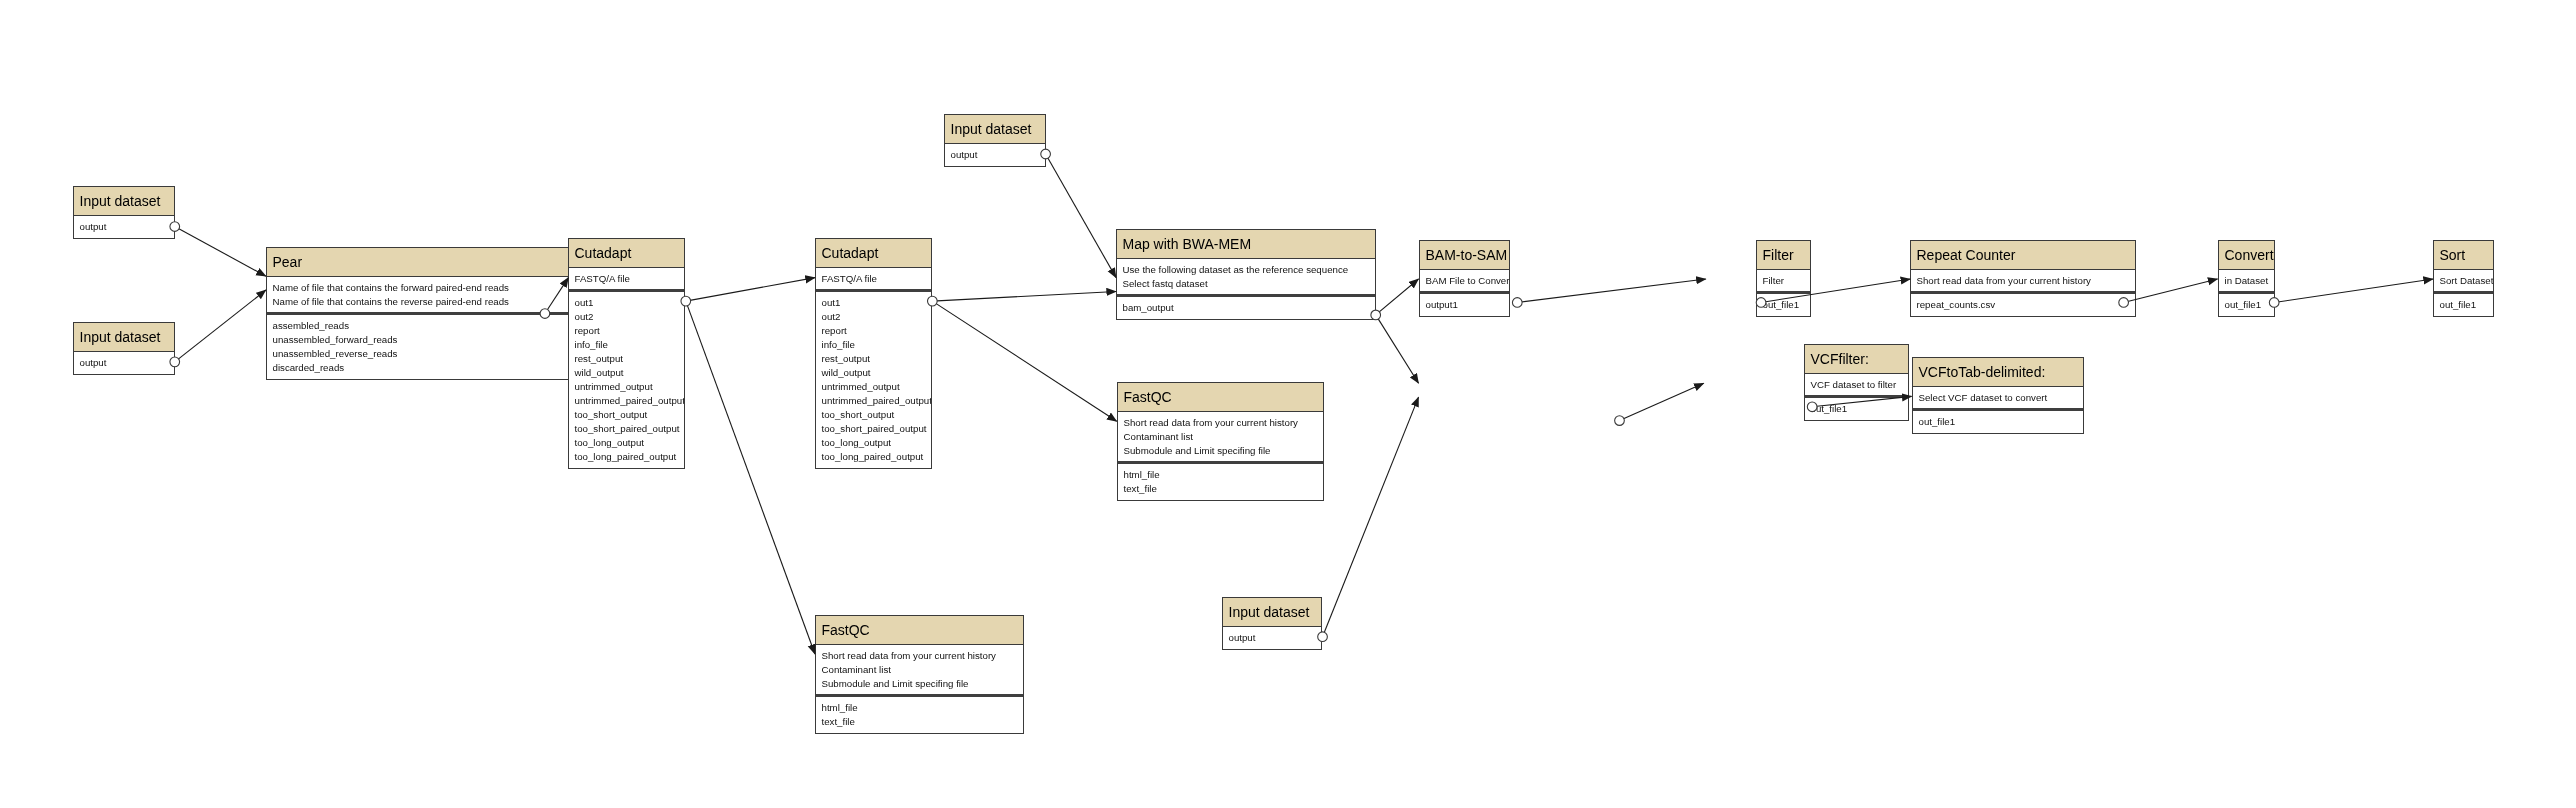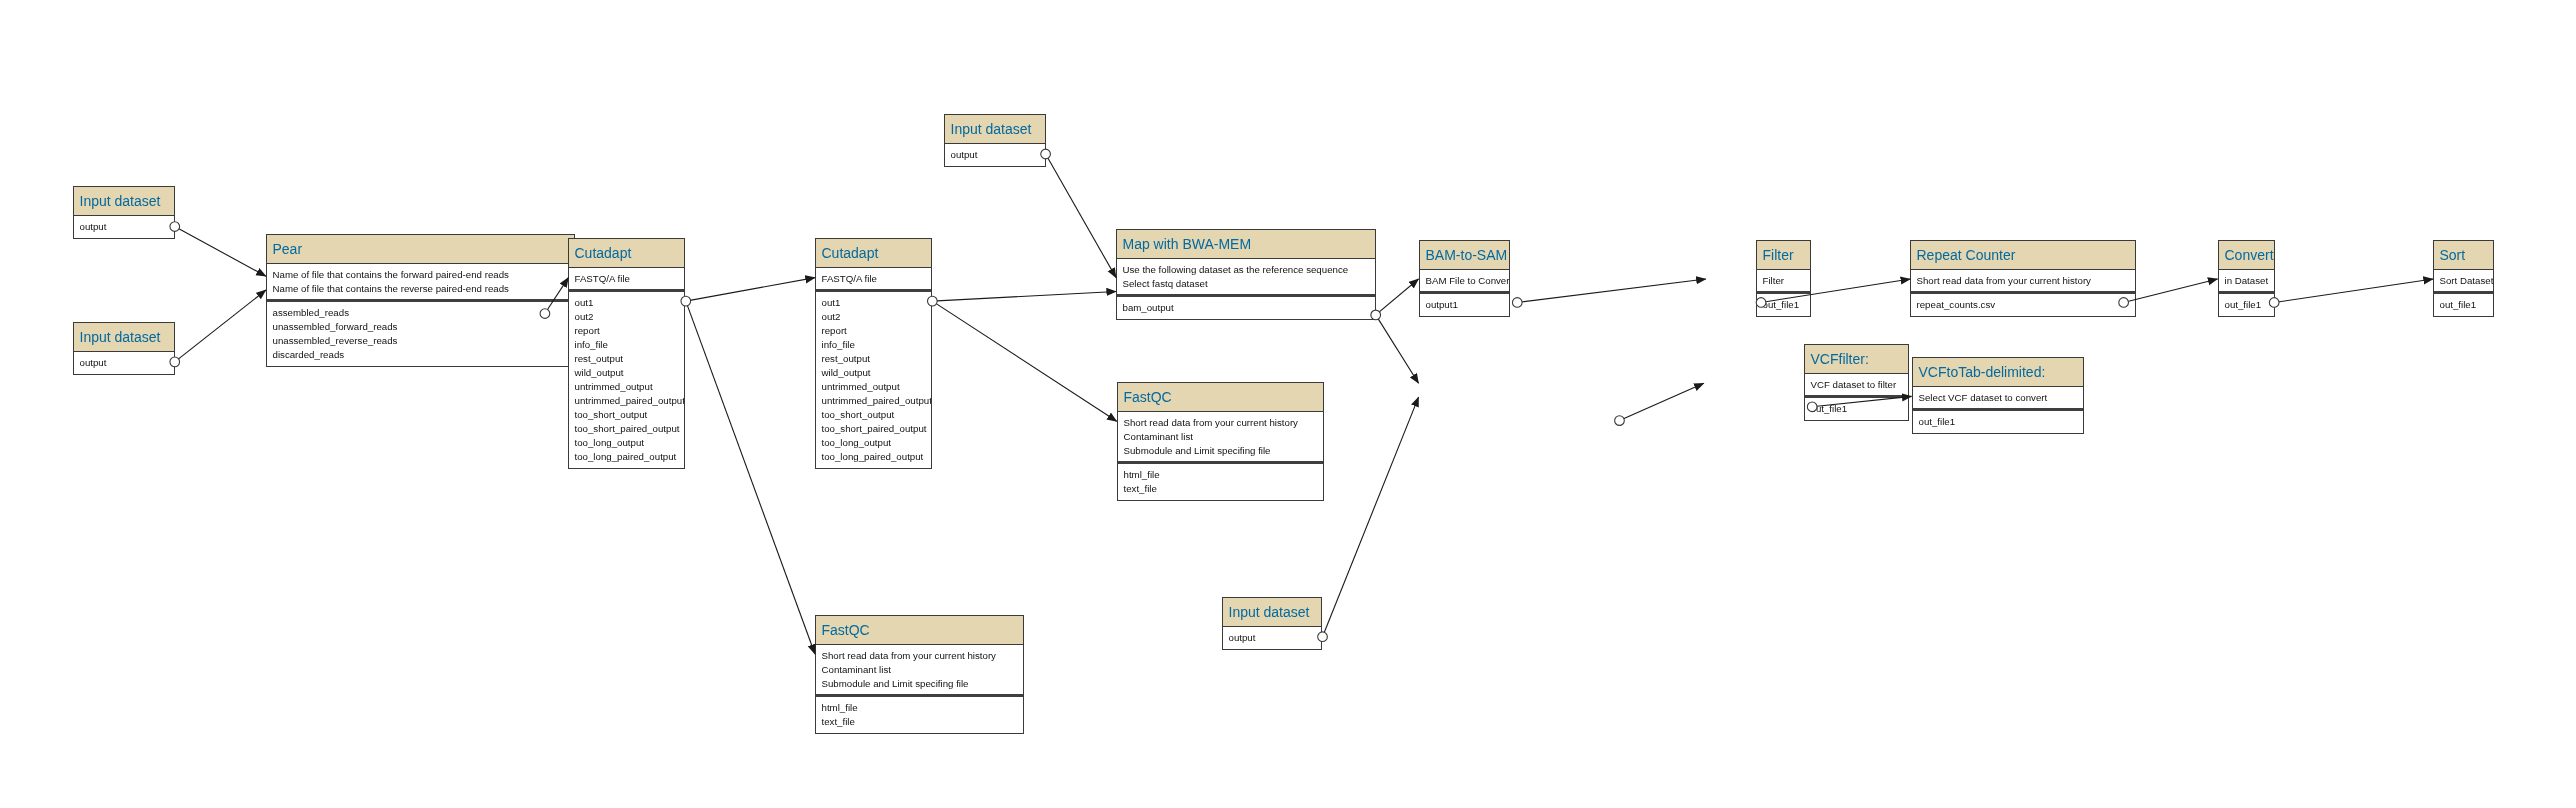--- a/index.html
+++ b/index.html
@@ -1,20 +1,20 @@
 <!DOCTYPE html>
 <html style="font-size:11px"><head>
 <meta charset="utf-8">
 <style>
   html,body{margin:0;padding:0;background:#ffffff;}
   #canvas{position:relative;width:2576px;height:808px;background:#ffffff;overflow:hidden;
           font-family:"Liberation Sans",sans-serif;}
   .node{position:absolute;background:#ffffff;border:1.4px solid #3a3a3a;box-sizing:border-box;}
   .hd{height:28px;line-height:28px;background:#e4d6b0;border-bottom:1.4px solid #3a3a3a;
-      font-size:14px;color:#0369a1;padding:0 5.5px;white-space:nowrap;overflow:hidden;}
+      font-size:14px;color:#000000;padding:0 5.5px;white-space:nowrap;overflow:hidden;}
   .sec{padding:3.5px 0;}
   .sec.out{padding:4.1px 0;}
   .row{font-size:9.7px;line-height:14px;color:#111;padding:0 2.1px 0 5.5px;white-space:nowrap;overflow:hidden;}
   .divider{height:2.8px;background:#3f3f3f;}
   #wires{position:absolute;left:0;top:0;pointer-events:none;}
   #wires line{stroke:#1a1a1a;stroke-width:1.6;}
   #wires circle{fill:#ffffff;stroke:#3a3a3a;stroke-width:1.6;}
 </style>
 </head>
 <body>
@@ -28,21 +28,21 @@
       </div>
   </div>
 
   <div class="node" style="left:73px;top:322px;width:102px">
     <div class="hd">Input dataset</div>
     <div class="sec out">
         <div class="row">output</div>
       </div>
   </div>
 
-  <div class="node" style="left:266px;top:234px;width:309px">
+  <div class="node" style="left:266px;top:247px;width:309px">
     <div class="hd">Pear</div>
     <div class="sec in">
       <div class="row">Name of file that contains the forward paired-end reads</div>
       <div class="row">Name of file that contains the reverse paired-end reads</div>
     </div>
     <div class="divider"></div>
     <div class="sec out">
       <div class="row">assembled_reads</div>
       <div class="row">unassembled_forward_reads</div>
       <div class="row">unassembled_reverse_reads</div>

